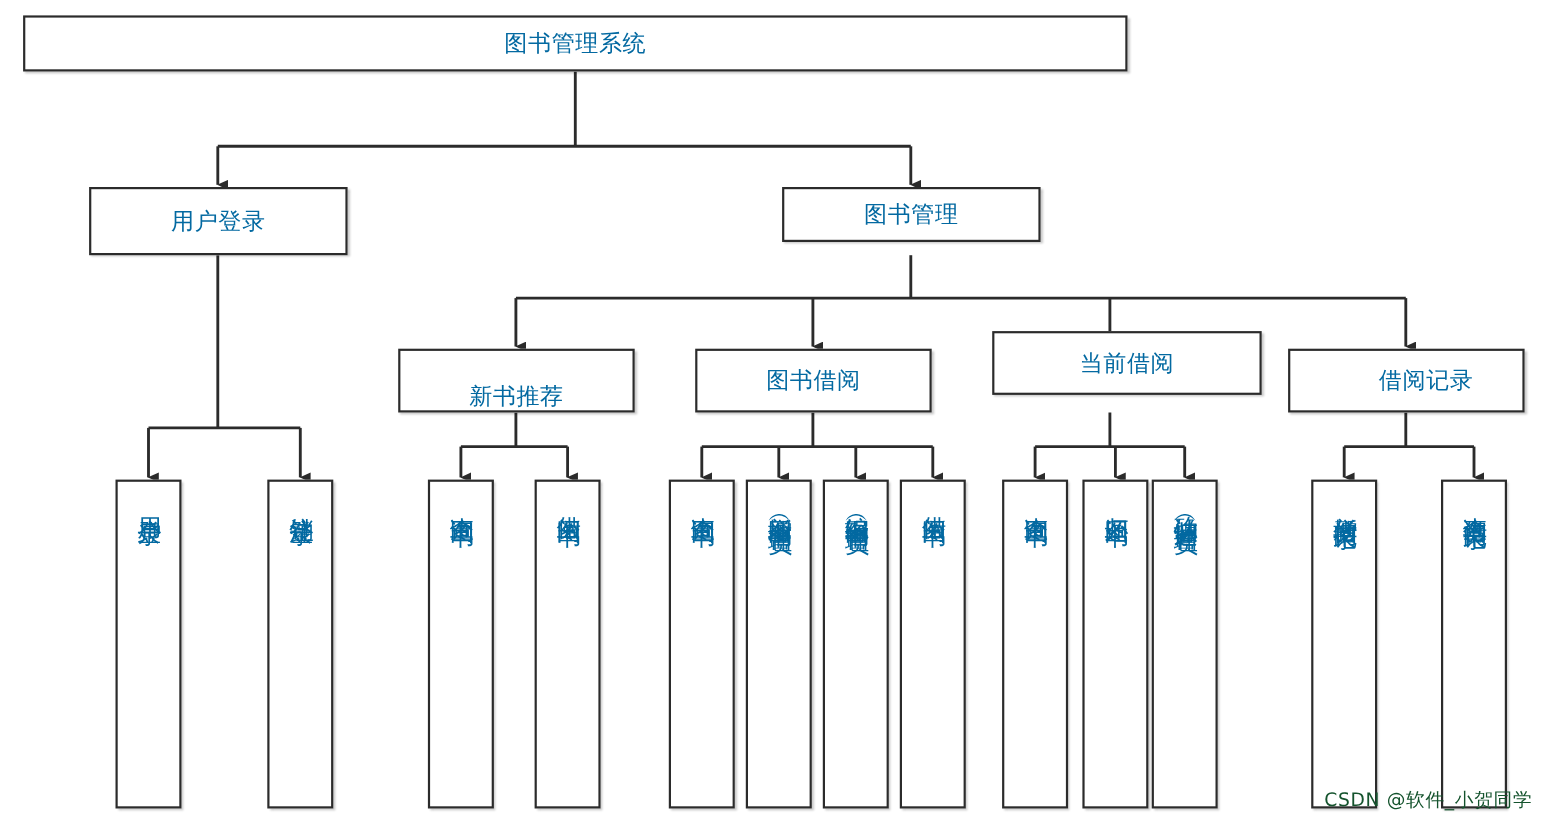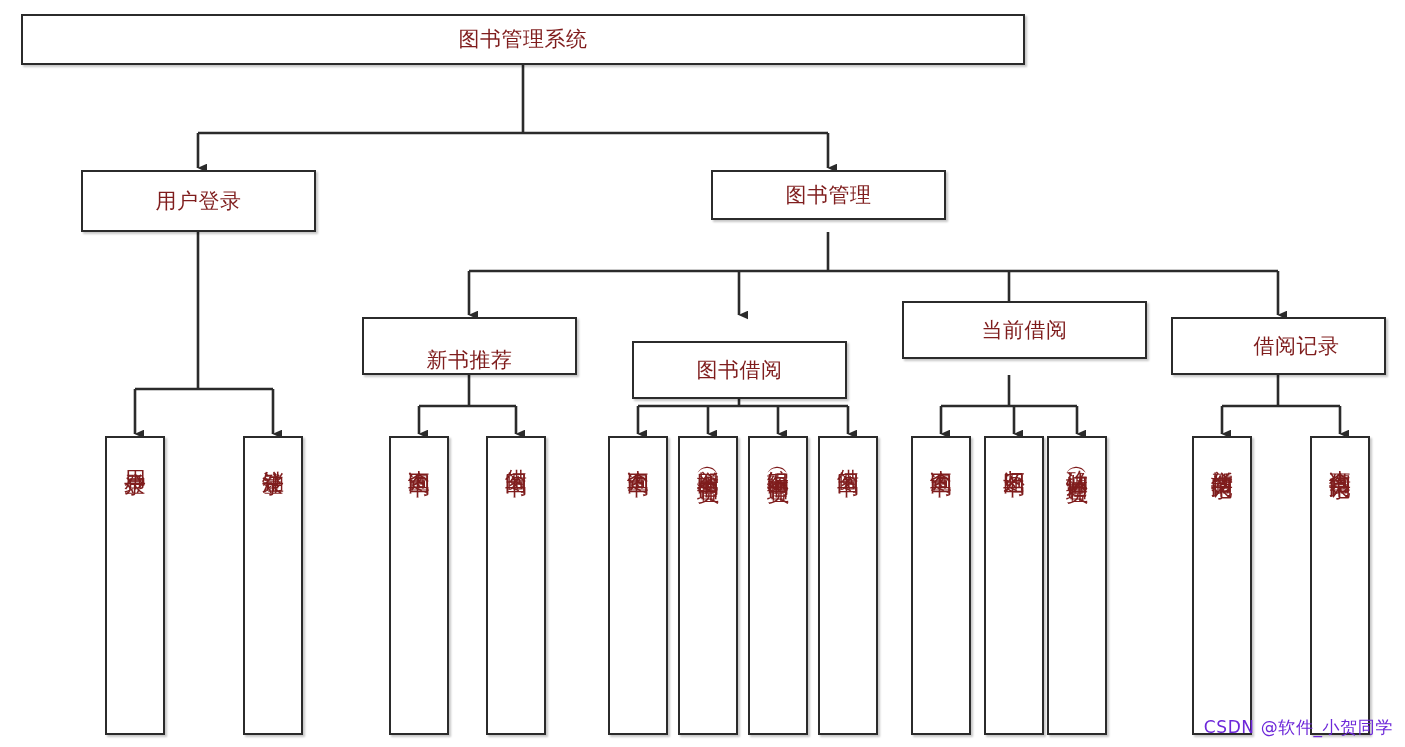--- a/index.html
+++ b/index.html
@@ -32,21 +32,21 @@
     box-sizing: border-box;
     background: #ffffff;
     border: 2px solid #2b2b2b;
     box-shadow: 2px 2px 2px rgba(0,0,0,0.22);
     display: flex;
     align-items: center;
     justify-content: center;
     overflow: hidden;
   }
   .node-label {
-    color: #7f1d1d;
+    color: #0369a1;
     font-size: 21px;
     line-height: 1.18;
     letter-spacing: 0.5px;
     white-space: nowrap;
     text-align: center;
   }
   .node-box.vertical {
     align-items: flex-start;
     justify-content: center;
     padding-top: 14px;
@@ -58,21 +58,21 @@
     font-size: 22px;
     line-height: 1.1;
     letter-spacing: 2px;
     white-space: normal;
     max-height: 268px;
   }
   .watermark {
     position: absolute;
     right: 12px;
     bottom: 8px;
-    color: #6d28d9;
+    color: #14532d;
     font-size: 17px;
     letter-spacing: 0.6px;
     white-space: nowrap;
     pointer-events: none;
   }
 </style>
 </head>
 <body>
 
 <div id="diagram-root">
@@ -126,21 +126,21 @@
       </div>
       <div class="node-box" style="left: 81px; top: 170px; width: 235px; height: 62px;">
         <span class="node-label">用户登录</span>
       </div>
       <div class="node-box" style="left: 711px; top: 170px; width: 235px; height: 50px;">
         <span class="node-label">图书管理</span>
       </div>
       <div class="node-box" style="left: 362px; top: 317px; width: 215px; height: 58px; align-items: flex-end;">
         <span class="node-label">新书推荐</span>
       </div>
-      <div class="node-box" style="left: 632px; top: 317px; width: 215px; height: 58px; margin-top: 24px;">
+      <div class="node-box" style="left: 632px; top: 317px; width: 215px; height: 58px;">
         <span class="node-label">图书借阅</span>
       </div>
       <div class="node-box" style="left: 902px; top: 301px; width: 245px; height: 58px;">
         <span class="node-label">当前借阅</span>
       </div>
       <div class="node-box" style="left: 1171px; top: 317px; width: 215px; height: 58px; padding-left: 36px;">
         <span class="node-label">借阅记录</span>
       </div>
       <div class="node-box vertical" style="left: 105px; top: 436px; width: 60px; height: 299px;">
         <span class="node-label">用户登录</span>

